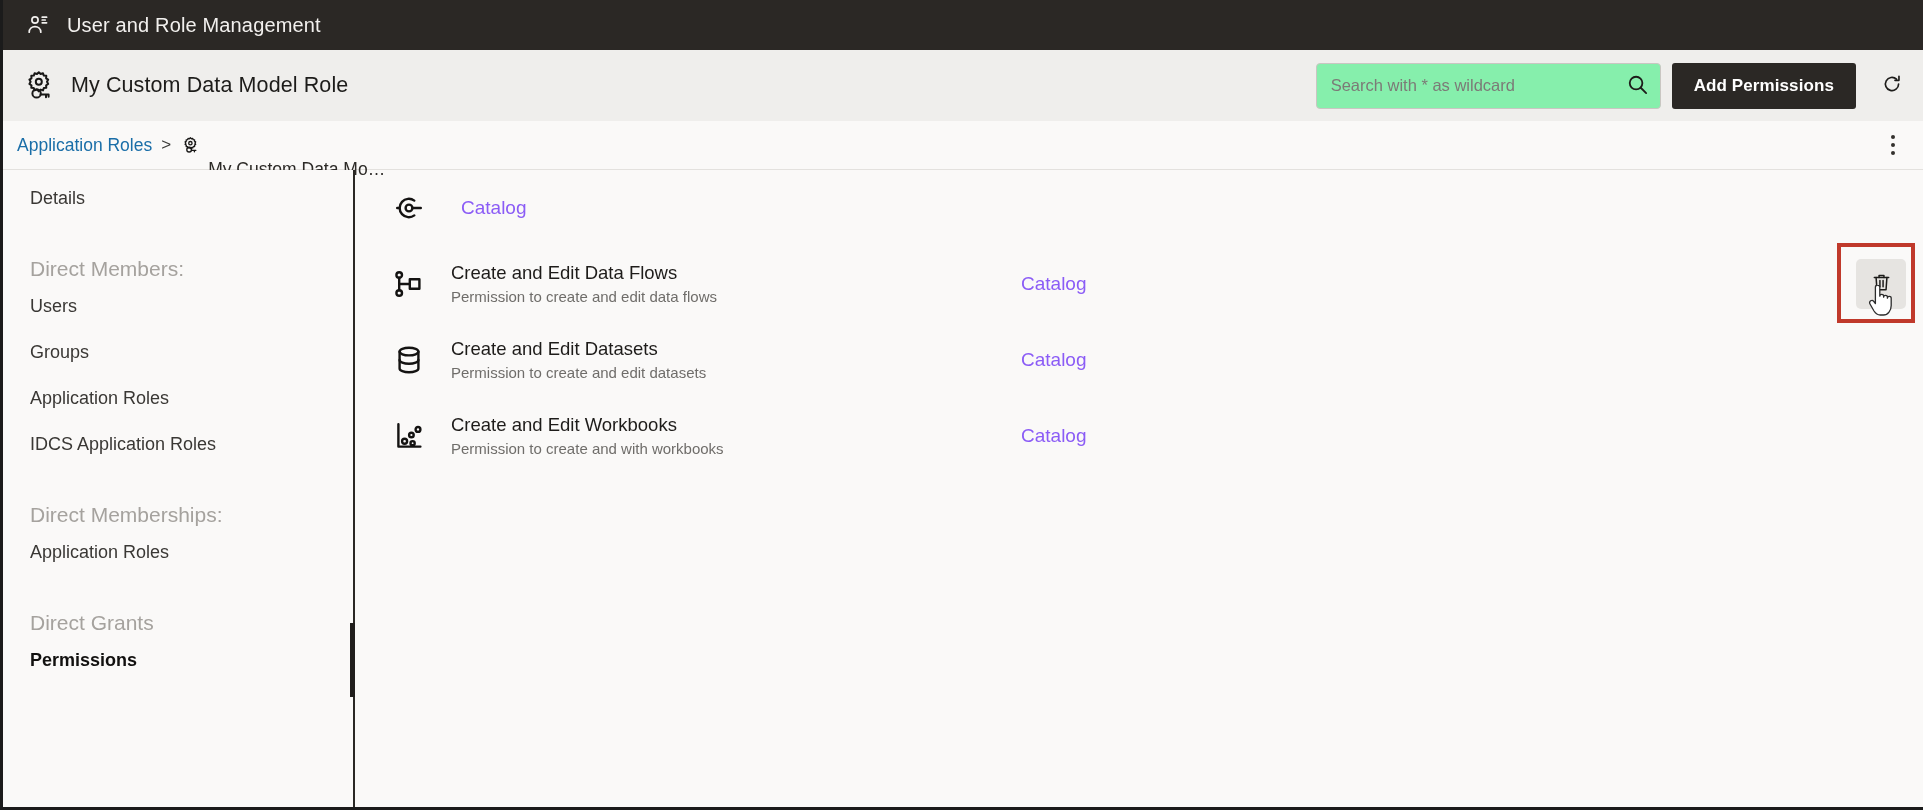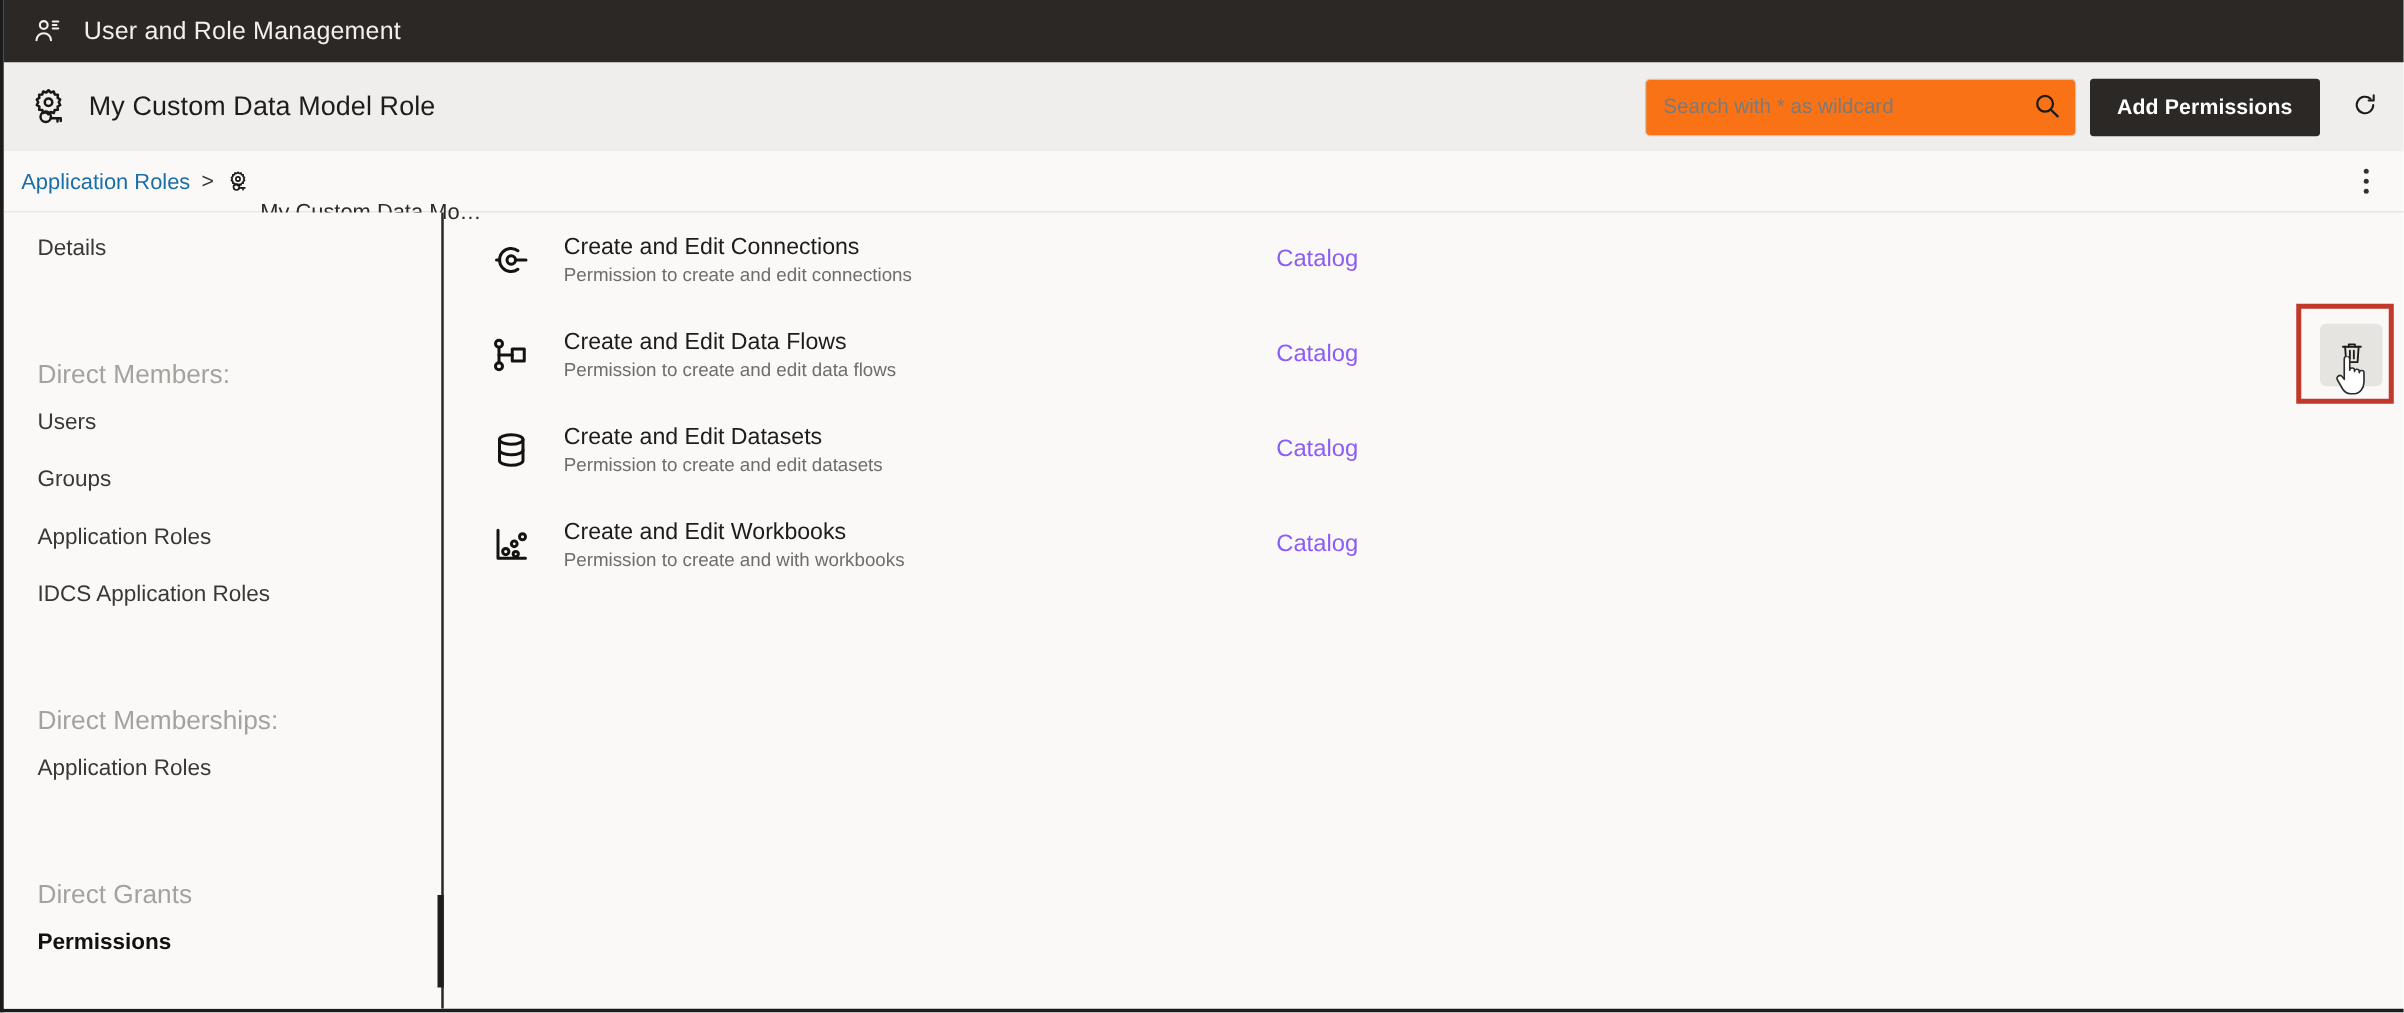--- a/index.html
+++ b/index.html
@@ -78,21 +78,21 @@
     margin-left: auto;
     display: flex;
     align-items: center;
     height: 100%;
     padding-right: 8px;
   }
   .search-wrap {
     position: relative;
     width: 345px;
     height: 46px;
-    background: #f97316;
+    background: #86efac;
     border: 1px solid #c9c6c2;
     border-radius: 4px;
     display: flex;
     align-items: center;
     box-sizing: border-box;
   }
   .search-input {
     border: 0;
     outline: 0;
     background: transparent;
@@ -221,21 +221,20 @@
   }
   .nav-item.selected { color: #121110; font-weight: 700; }
   .nav-head {
     font-size: 21px;
     color: #a5a29e;
     padding-left: 27px;
     height: 30px;
     display: flex;
     align-items: center;
     font-weight: 400;
-    margin-top: 31px;
   }
   .sel-marker {
     position: absolute;
     right: -2px;
     width: 5px;
     height: 74px;
     background: #201e1c;
   }
 
   
@@ -413,24 +412,20 @@
     <div class="rows">
 
       <div class="row">
         <span class="row-icon">
           <svg width="36" height="36" viewBox="0 0 36 36" fill="none" stroke="#141312" stroke-width="2.4" stroke-linecap="round" stroke-linejoin="round">
             <path d="M23.3 10.6a9.2 9.2 0 1 0 0 14.8"></path>
             <circle cx="18" cy="18" r="3.4"></circle>
             <path d="M21.4 18h8.4M6.2 18h2.6"></path>
           </svg>
         </span>
-        <div class="row-text">
-          <div class="row-title">Create and Edit Connections</div>
-          <div class="row-sub">Permission to create and edit connections</div>
-        </div>
         <div class="row-cat">Catalog</div>
 
       </div>
 
       <div class="row hovered">
         <span class="row-icon">
           <svg width="36" height="36" viewBox="0 0 36 36" fill="none" stroke="#141312" stroke-width="2.4" stroke-linecap="round" stroke-linejoin="round">
             <circle cx="8.2" cy="9.0" r="2.8"></circle>
             <circle cx="8.2" cy="27.0" r="2.8"></circle>
             <path d="M8.2 11.8v12.4"></path>

